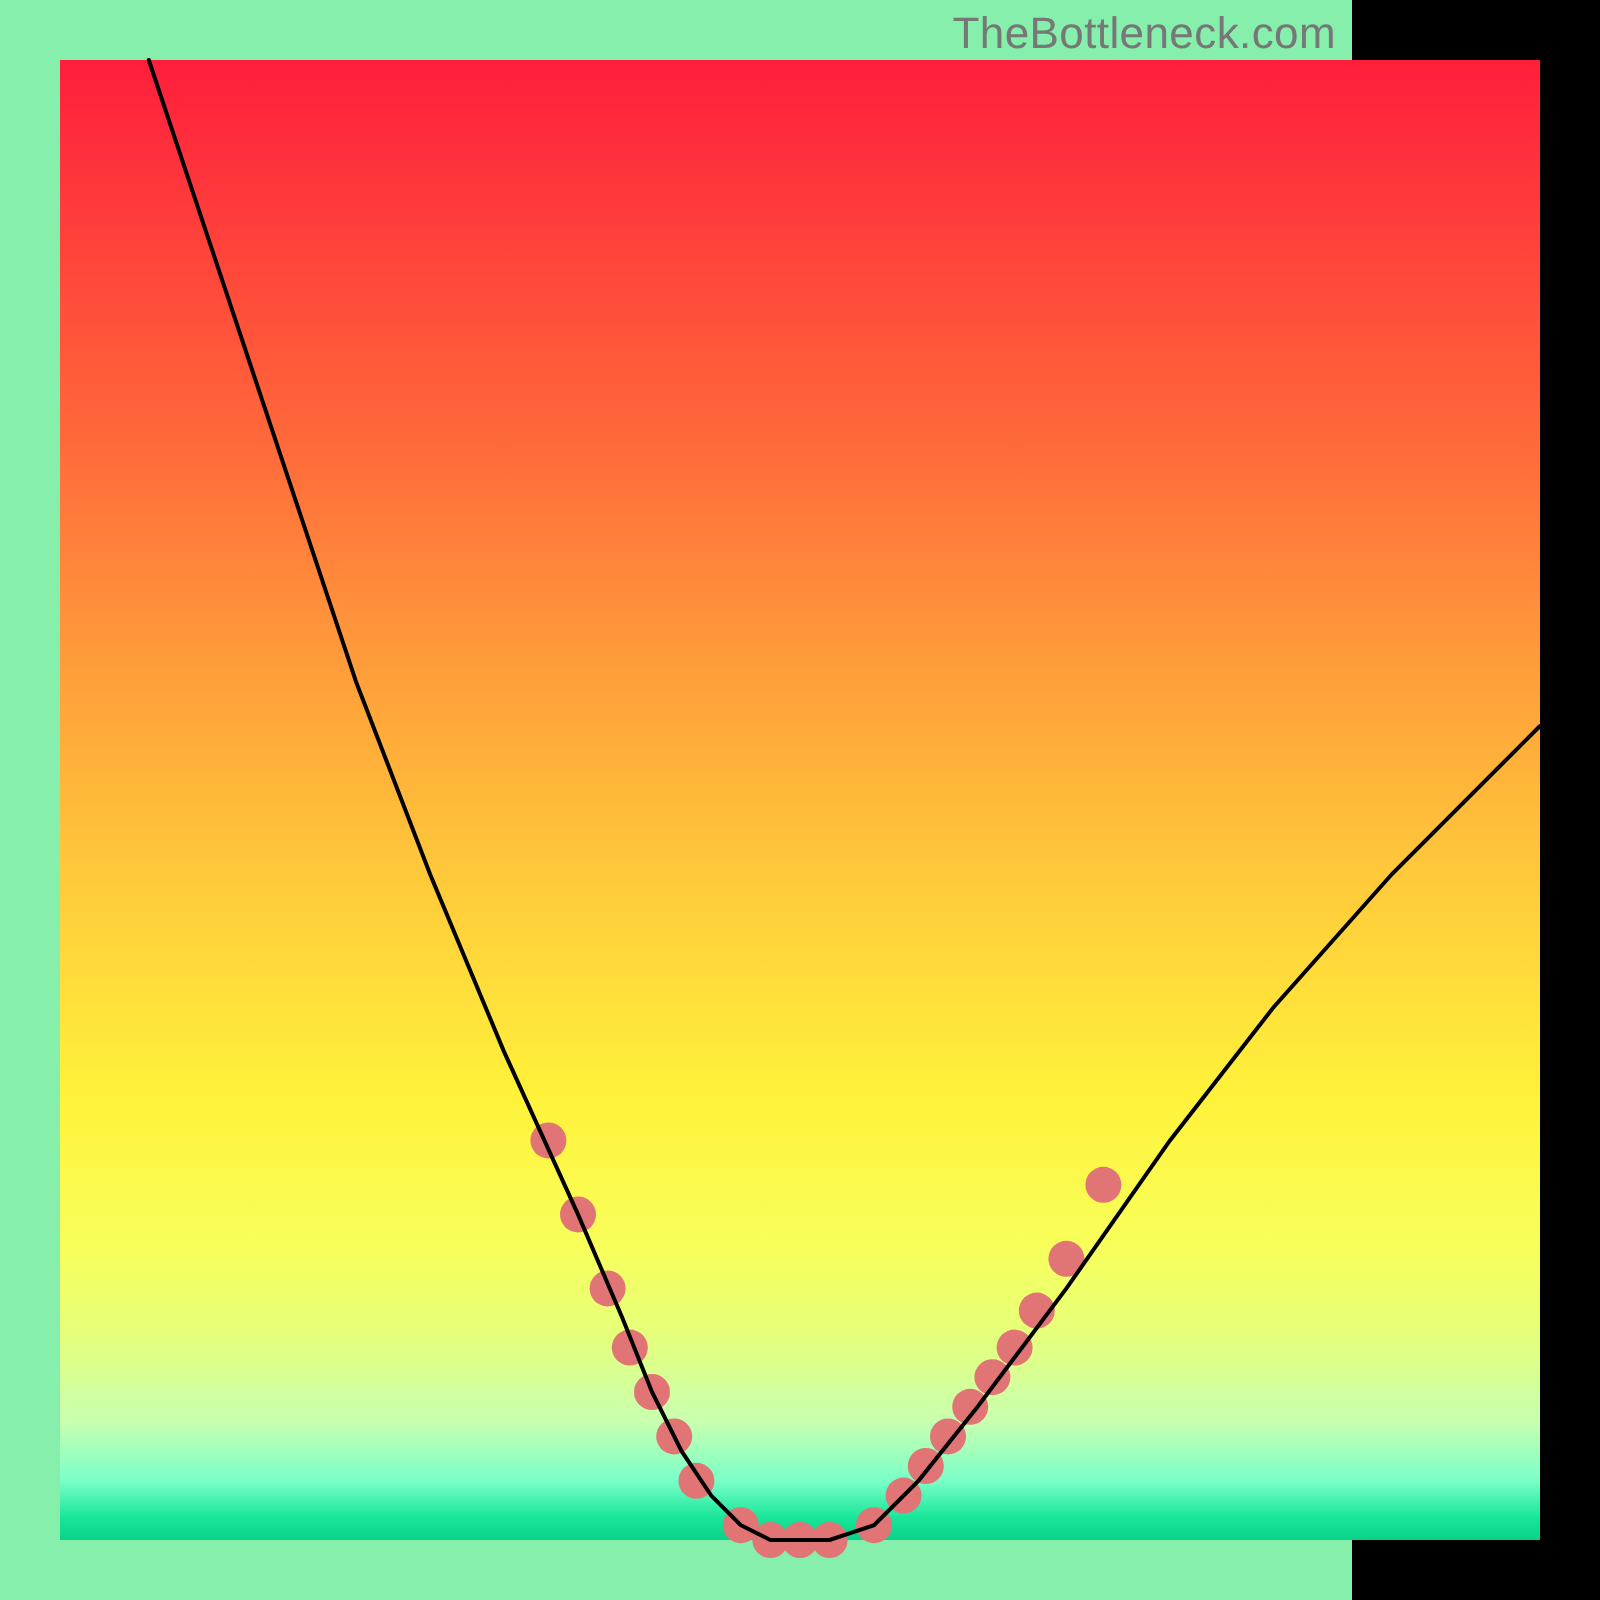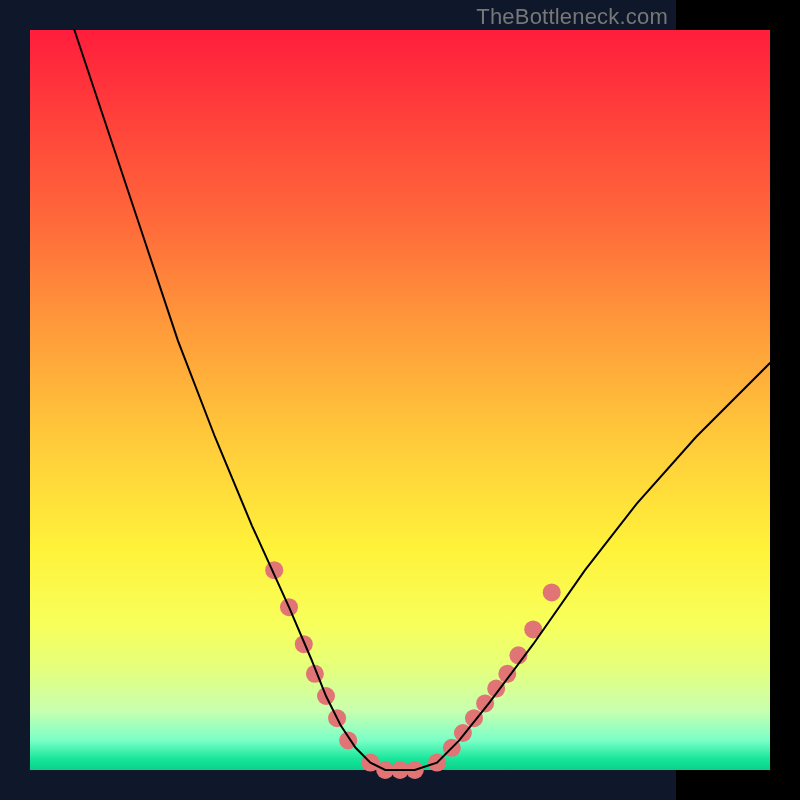--- a/index.html
+++ b/index.html
@@ -10,21 +10,21 @@
     overflow: hidden;
     background: #000;
     font-family: Arial, Helvetica, sans-serif;
   }
   .frame {
     position: absolute;
     left: 0;
     top: 0;
     width: 676px;
     height: 800px;
-    background: #0f172a;
+    background: #86efac;
   }
   .plot {
     position: absolute;
     left: 30px;
     top: 30px;
     width: 740px;
     height: 740px;
     background: linear-gradient(to bottom,
       #ff1e3c 0%,
       #ff3b3b 10%,

